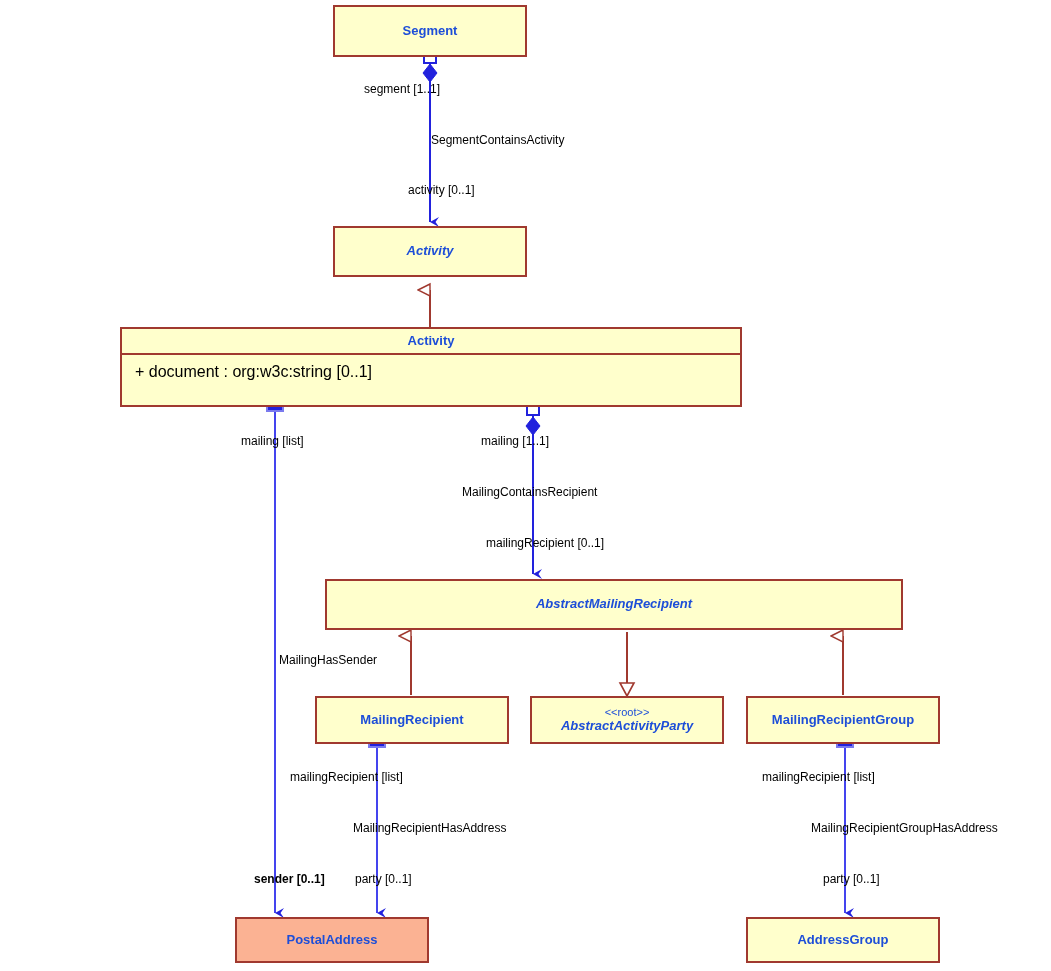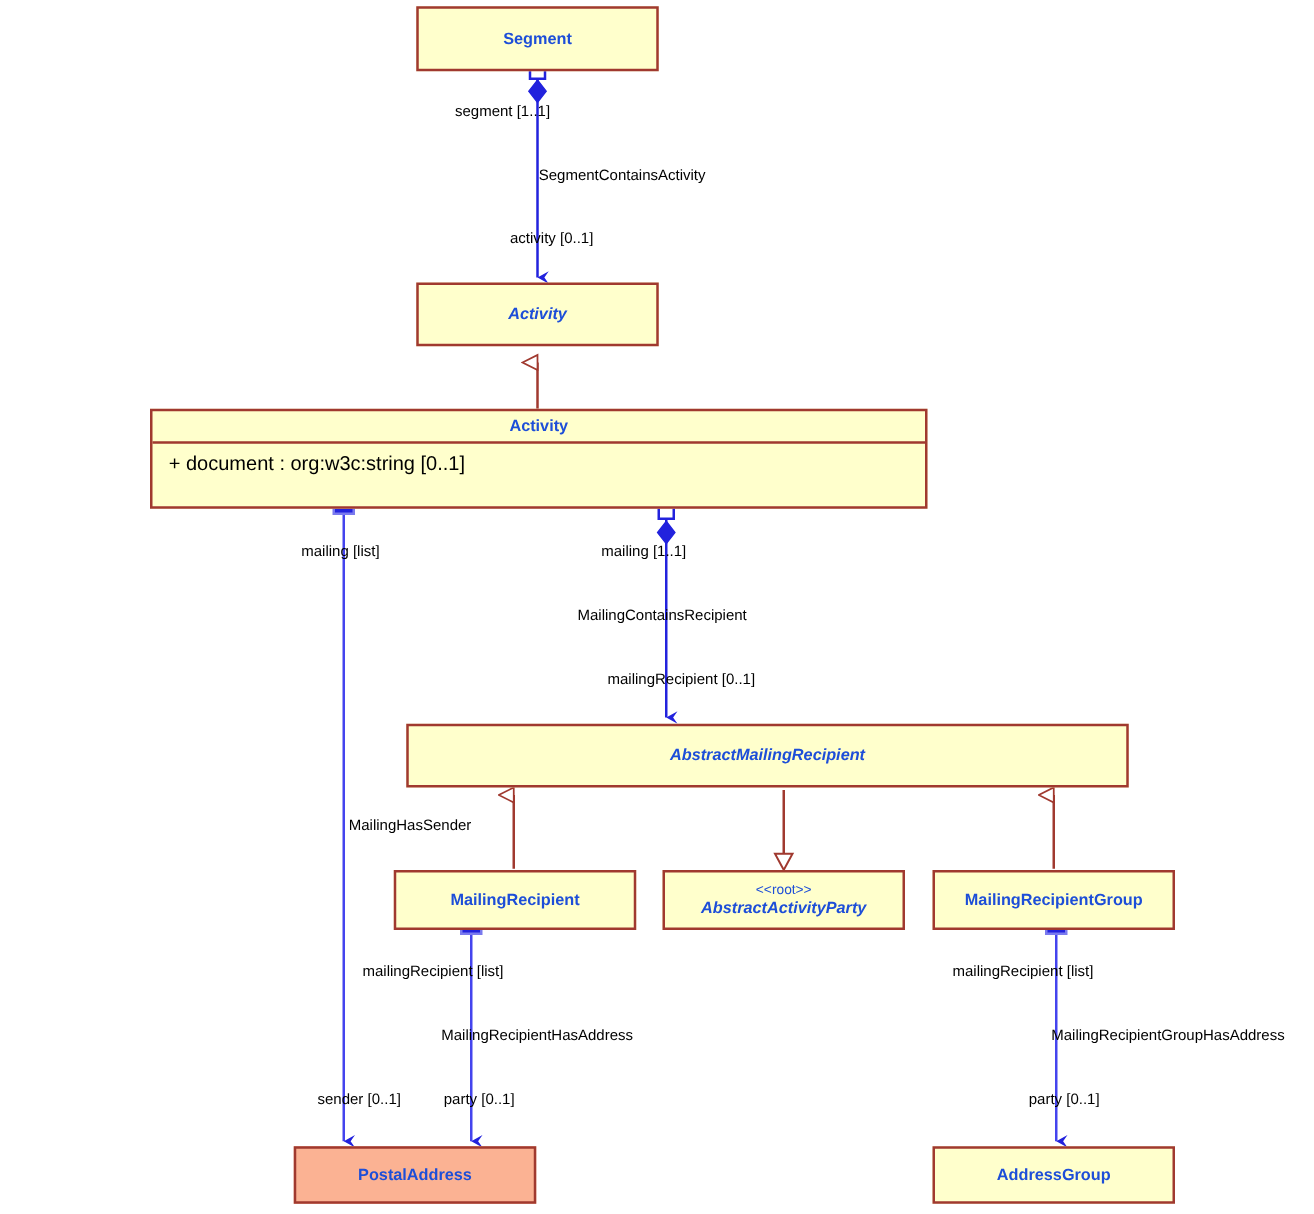--- a/index.html
+++ b/index.html
@@ -203,27 +203,27 @@
       <div class="class-name">AddressGroup</div>
     </div>
   </div>
 
   <div class="edge-label" style="left:364px; top:82px;">segment [1..1]</div>
   <div class="edge-label" style="left:431px; top:133px;">SegmentContainsActivity</div>
   <div class="edge-label" style="left:408px; top:183px;">activity [0..1]</div>
 
   <div class="edge-label" style="left:225px; top:434px;padding-left:16px;">mailing [list]</div>
   <div class="edge-label" style="left:279px; top:653px;">MailingHasSender</div>
-  <div class="edge-label" style="left:254px; top:872px;">sender [0..1]</div>
+  <div class="edge-label" style="left:254px; top:872px;font-weight:bold;">sender [0..1]</div>
 
   <div class="edge-label" style="left:481px; top:434px;">mailing [1..1]</div>
   <div class="edge-label" style="left:462px; top:485px;">MailingContainsRecipient</div>
   <div class="edge-label" style="left:486px; top:536px;">mailingRecipient [0..1]</div>
 
   <div class="edge-label" style="left:290px; top:770px;">mailingRecipient [list]</div>
   <div class="edge-label" style="left:353px; top:821px;">MailingRecipientHasAddress</div>
   <div class="edge-label" style="left:355px; top:872px;">party [0..1]</div>
 
   <div class="edge-label" style="left:762px; top:770px;">mailingRecipient [list]</div>
-  <div class="edge-label" style="left:841px; top:821px;">MailingRecipientGroupHasAddress</div>
+  <div class="edge-label" style="left:811px; top:821px;">MailingRecipientGroupHasAddress</div>
   <div class="edge-label" style="left:823px; top:872px;">party [0..1]</div>
 
 </div>
 
 </body></html>

